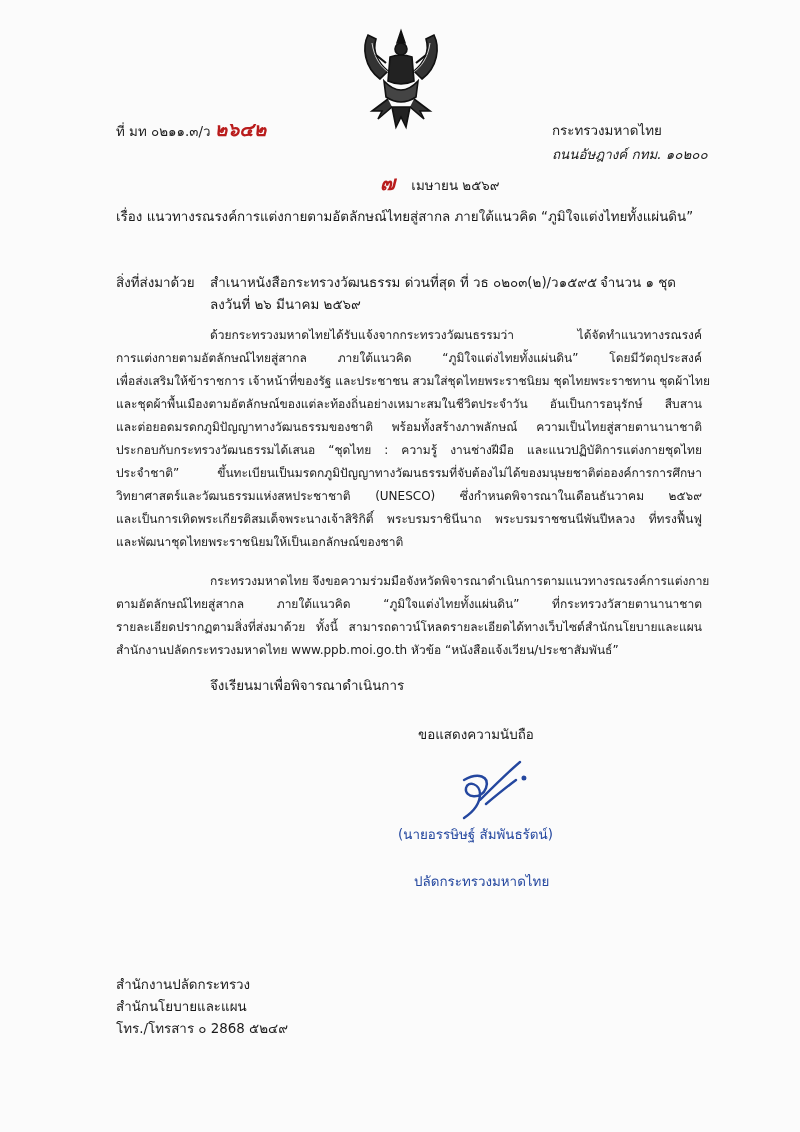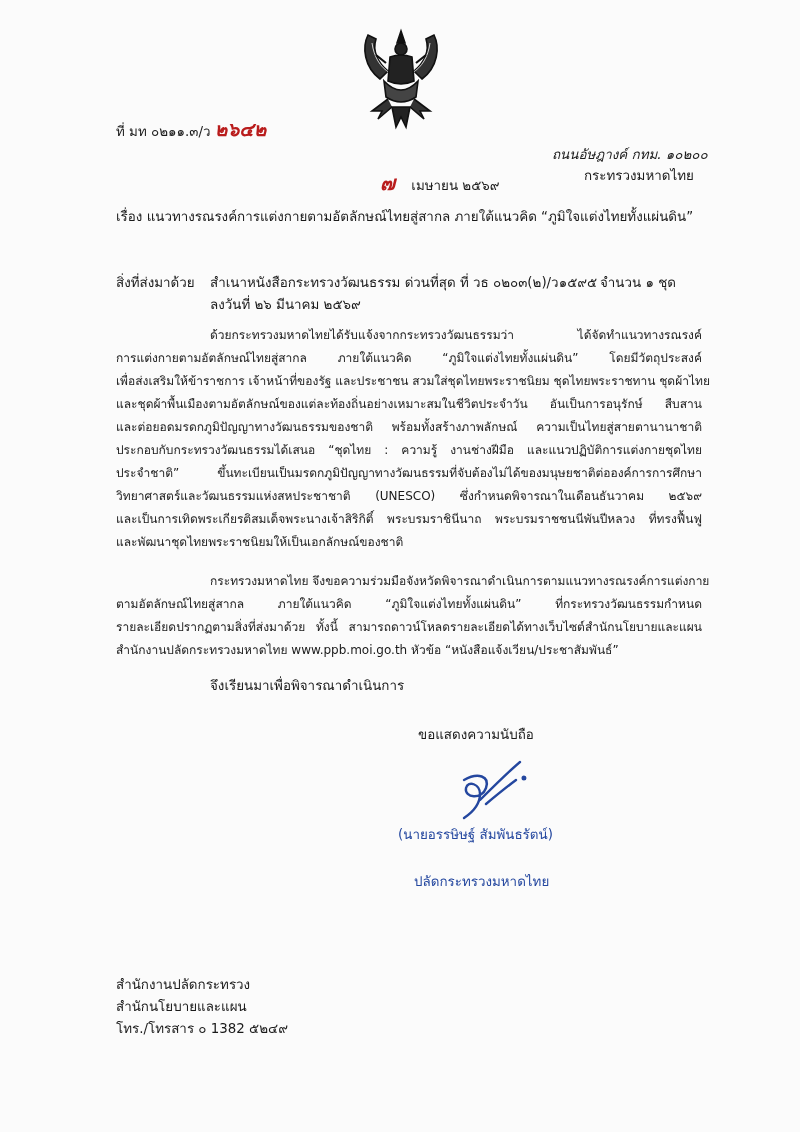--- a/index.html
+++ b/index.html
@@ -46,21 +46,21 @@
       <path d="M56 72 L72 84 L62 84 L66 92 L52 80" fill="#333"></path>
       <path d="M34 80 L38 100 L43 90 L48 100 L52 80 Z" fill="#222"></path>
     </g>
   </svg>
 
   <div class="abs t" style="left:116px; top:120px;">
     <span>ที่ มท ๐๒๑๑.๓/ว</span>
     <span class="hand" style="font-size:19px; font-weight:bold;">๒๖๔๒</span>
   </div>
 
-  <div class="abs t" style="left:584px; top:122px;margin-top:45px;">กระทรวงมหาดไทย</div>
+  <div class="abs t" style="left:552px; top:122px;">กระทรวงมหาดไทย</div>
   <div class="abs t" style="left:552px; top:146px;font-style:italic;">ถนนอัษฎางค์ กทม. ๑๐๒๐๐</div>
 
   <div class="abs t" style="left:380px; top:174px;">
     <span class="hand" style="font-size:20px; font-weight:bold; margin-right:12px;">๗</span>
     <span>เมษายน ๒๕๖๙</span>
   </div>
 
   <div class="abs t" style="left:116px; top:208px;">
     <span>เรื่อง</span>
     <span style="">แนวทางรณรงค์การแต่งกายตามอัตลักษณ์ไทยสู่สากล ภายใต้แนวคิด “ภูมิใจแต่งไทยทั้งแผ่นดิน”</span>
@@ -80,21 +80,21 @@
     <div class="body-line" style="top:418px;">และต่อยอดมรดกภูมิปัญญาทางวัฒนธรรมของชาติ พร้อมทั้งสร้างภาพลักษณ์ ความเป็นไทยสู่สายตานานาชาติ</div>
     <div class="body-line" style="top:441px;">ประกอบกับกระทรวงวัฒนธรรมได้เสนอ “ชุดไทย : ความรู้ งานช่างฝีมือ และแนวปฏิบัติการแต่งกายชุดไทย</div>
     <div class="body-line" style="top:464px;">ประจำชาติ” ขึ้นทะเบียนเป็นมรดกภูมิปัญญาทางวัฒนธรรมที่จับต้องไม่ได้ของมนุษยชาติต่อองค์การการศึกษา</div>
     <div class="body-line" style="top:487px;">วิทยาศาสตร์และวัฒนธรรมแห่งสหประชาชาติ (UNESCO) ซึ่งกำหนดพิจารณาในเดือนธันวาคม ๒๕๖๙</div>
     <div class="body-line" style="top:510px;">และเป็นการเทิดพระเกียรติสมเด็จพระนางเจ้าสิริกิติ์ พระบรมราชินีนาถ พระบรมราชชนนีพันปีหลวง ที่ทรงฟื้นฟู</div>
     <div class="body-line last" style="top:533px;">และพัฒนาชุดไทยพระราชนิยมให้เป็นเอกลักษณ์ของชาติ</div>
   </div>
 
   <div>
     <div class="body-line indent" style="top:572px;">กระทรวงมหาดไทย จึงขอความร่วมมือจังหวัดพิจารณาดำเนินการตามแนวทางรณรงค์การแต่งกาย</div>
-    <div class="body-line" style="top:595px;">ตามอัตลักษณ์ไทยสู่สากล ภายใต้แนวคิด “ภูมิใจแต่งไทยทั้งแผ่นดิน” ที่กระทรวงวัฒนธรรมกำหนด</div>
+    <div class="body-line" style="top:595px;">ตามอัตลักษณ์ไทยสู่สากล ภายใต้แนวคิด “ภูมิใจแต่งไทยทั้งแผ่นดิน” ที่กระทรวงวัสายตานานาชาต</div>
     <div class="body-line" style="top:618px;">รายละเอียดปรากฏตามสิ่งที่ส่งมาด้วย ทั้งนี้ สามารถดาวน์โหลดรายละเอียดได้ทางเว็บไซต์สำนักนโยบายและแผน</div>
     <div class="body-line last" style="top:641px;">สำนักงานปลัดกระทรวงมหาดไทย www.ppb.moi.go.th หัวข้อ “หนังสือแจ้งเวียน/ประชาสัมพันธ์”</div>
   </div>
 
   <div class="abs t" style="left:210px; top:677px;">จึงเรียนมาเพื่อพิจารณาดำเนินการ</div>
 
   <div class="abs t" style="left:418px; top:726px;">ขอแสดงความนับถือ</div>
 
   <svg style="position:absolute; left:450px; top:754px; width:90px; height:70px;" viewBox="0 0 90 70">
     <g fill="none" stroke="#24479f" stroke-width="2.4" stroke-linecap="round">
@@ -103,15 +103,15 @@
       <path d="M36 50 C48 40, 58 32, 66 26"></path>
       <circle cx="74" cy="24" r="1.3" fill="#24479f"></circle>
     </g>
   </svg>
 
   <div class="abs t blue" style="left:398px; top:826px;">(นายอรรษิษฐ์  สัมพันธรัตน์)</div>
   <div class="abs t blue" style="left:414px; top:849px;margin-top:24px;">ปลัดกระทรวงมหาดไทย</div>
 
   <div class="abs t" style="left:116px; top:976px;">สำนักงานปลัดกระทรวง</div>
   <div class="abs t" style="left:116px; top:998px;">สำนักนโยบายและแผน</div>
-  <div class="abs t" style="left:116px; top:1020px;">โทร./โทรสาร ๐ 1382 ๕๒๔๙</div>
+  <div class="abs t" style="left:116px; top:1020px;">โทร./โทรสาร ๐ 2868 ๕๒๔๙</div>
 
 </div>
 
 </body></html>

